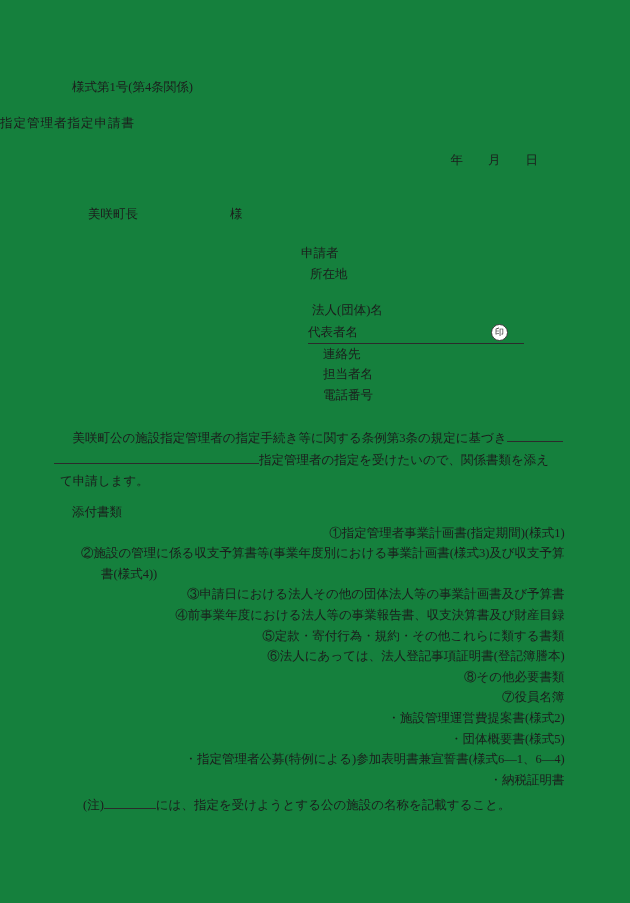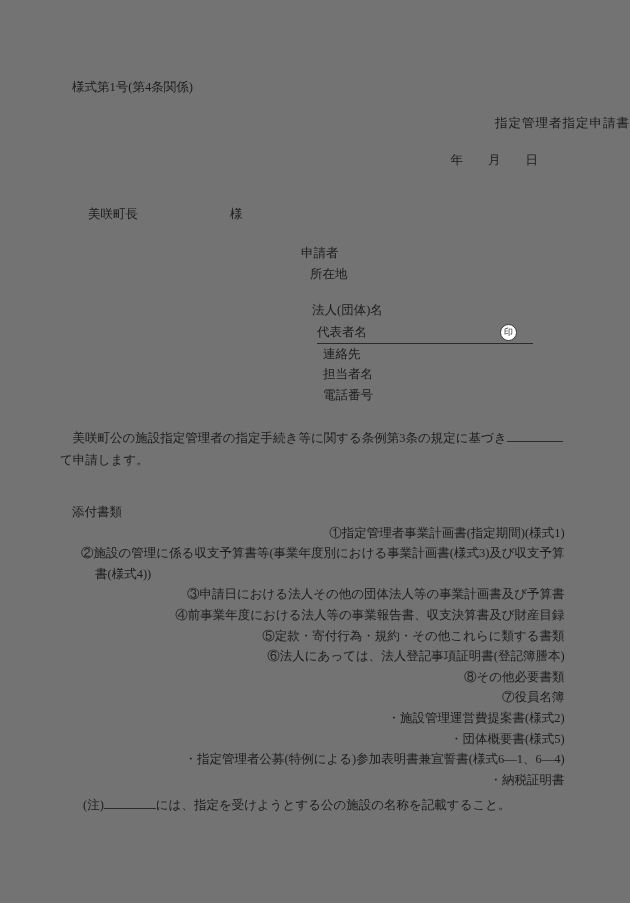--- a/index.html
+++ b/index.html
@@ -1,40 +1,40 @@
 <!DOCTYPE html>
 <html><head>
 <meta charset="utf-8">
 <style>
   html,body{margin:0;padding:0;background:#888;}
   .page{
     position:relative;
     width:630px;height:903px;
     margin:0 auto;
-    background:#737373;
+    background:#15803d;
     font-family:"Liberation Serif","DejaVu Serif",serif;
     font-size:12.5px;
     color:#1c1c1c;
     overflow:hidden;
   }
   .abs{position:absolute;}
   .form-number{left:72px;top:79px;}
-  .doc-title{left:0;top:115px;width:630px;text-align:right;letter-spacing:1px;}
+  .doc-title{left:0;top:115px;width:630px;text-align:left;letter-spacing:1px;}
   .date-line{right:92px;top:152px;}
   .addressee{left:88px;top:206px;}
   .addressee .honorific{margin-left:92px;}
 
   
   .applicant{left:301px;top:243px;line-height:20.5px;}
   .ap-row{white-space:nowrap;}
   .ap-address{margin-left:9px;}
   .ap-gap{height:16px;}
   .ap-org{margin-left:11px;}
   .ap-rep{
-    margin-left:16px;width:216px;
+    margin-left:7px;width:216px;
     border-bottom:1px solid #2b2b2b;
     position:relative;height:22px;line-height:22px;
   }
   .seal{
     position:absolute;right:16px;bottom:2px;
     width:15px;height:15px;border:1px solid #3a3a3a;border-radius:50%;
     display:flex;align-items:center;justify-content:center;
     font-size:9px;line-height:1;color:#2b2b2b;background:#fff;
   }
   .ap-sub{margin-left:22px;}
@@ -46,21 +46,21 @@
     display:inline-block;border-bottom:1px solid #2b2b2b;
     height:12px;vertical-align:baseline;
   }
   .blank-1{width:56px;}
   .blank-2{width:205px;margin-left:-6px;}
   .blank-note{width:52px;}
 
   
   .attachments{left:72px;top:502px;line-height:20.6px;}
   .att-item{margin-left:9px;white-space:nowrap;text-align:right;}
-  .att-cont{margin-left:23px;white-space:nowrap;}
+  .att-cont{margin-left:29px;white-space:nowrap;}
   .att-sub{margin-left:33px;white-space:nowrap;text-align:right;}
 
   
   .note{left:83px;top:796px;white-space:nowrap;}
 </style>
 </head>
 <body>
 
 <div class="page">
 
@@ -85,20 +85,23 @@
     </div>
     <div class="ap-row ap-sub">連絡先</div>
     <div class="ap-row ap-sub">担当者名</div>
     <div class="ap-row ap-sub">電話番号</div>
   </div>
 
   <div class="abs main-para">
     <div class="para-line">
       <span>　美咲町公の施設指定管理者の指定手続き等に関する条例第3条の規定に基づき</span><span class="blank blank-1"></span>
     </div>
+    <div class="para-line">
+      <span class="blank blank-2"></span><span>指定管理者の指定を受けたいので、関係書類を添え</span>
+    </div>
     <div class="para-line">て申請します。</div>
   </div>
 
   <div class="abs attachments">
     <div>添付書類</div>
     <div class="att-item">①指定管理者事業計画書(指定期間)(様式1)</div>
     <div class="att-item">②施設の管理に係る収支予算書等(事業年度別における事業計画書(様式3)及び収支予算</div>
     <div class="att-cont">書(様式4))</div>
     <div class="att-item">③申請日における法人その他の団体法人等の事業計画書及び予算書</div>
     <div class="att-item">④前事業年度における法人等の事業報告書、収支決算書及び財産目録</div>

